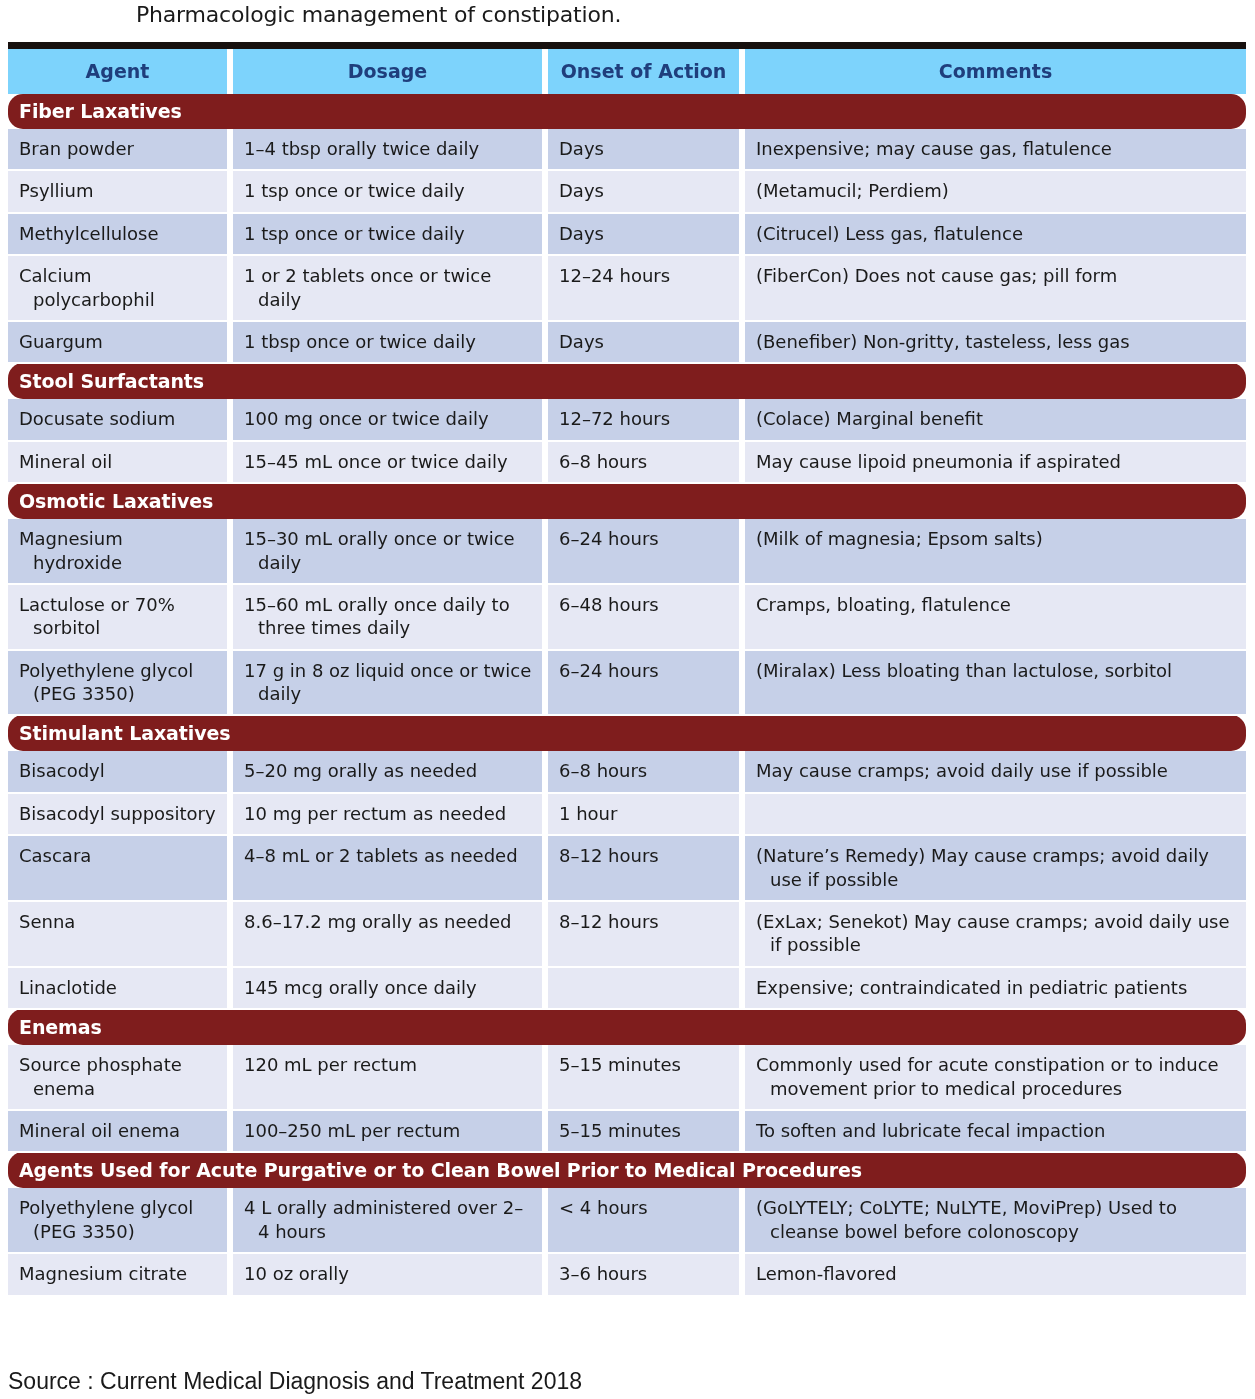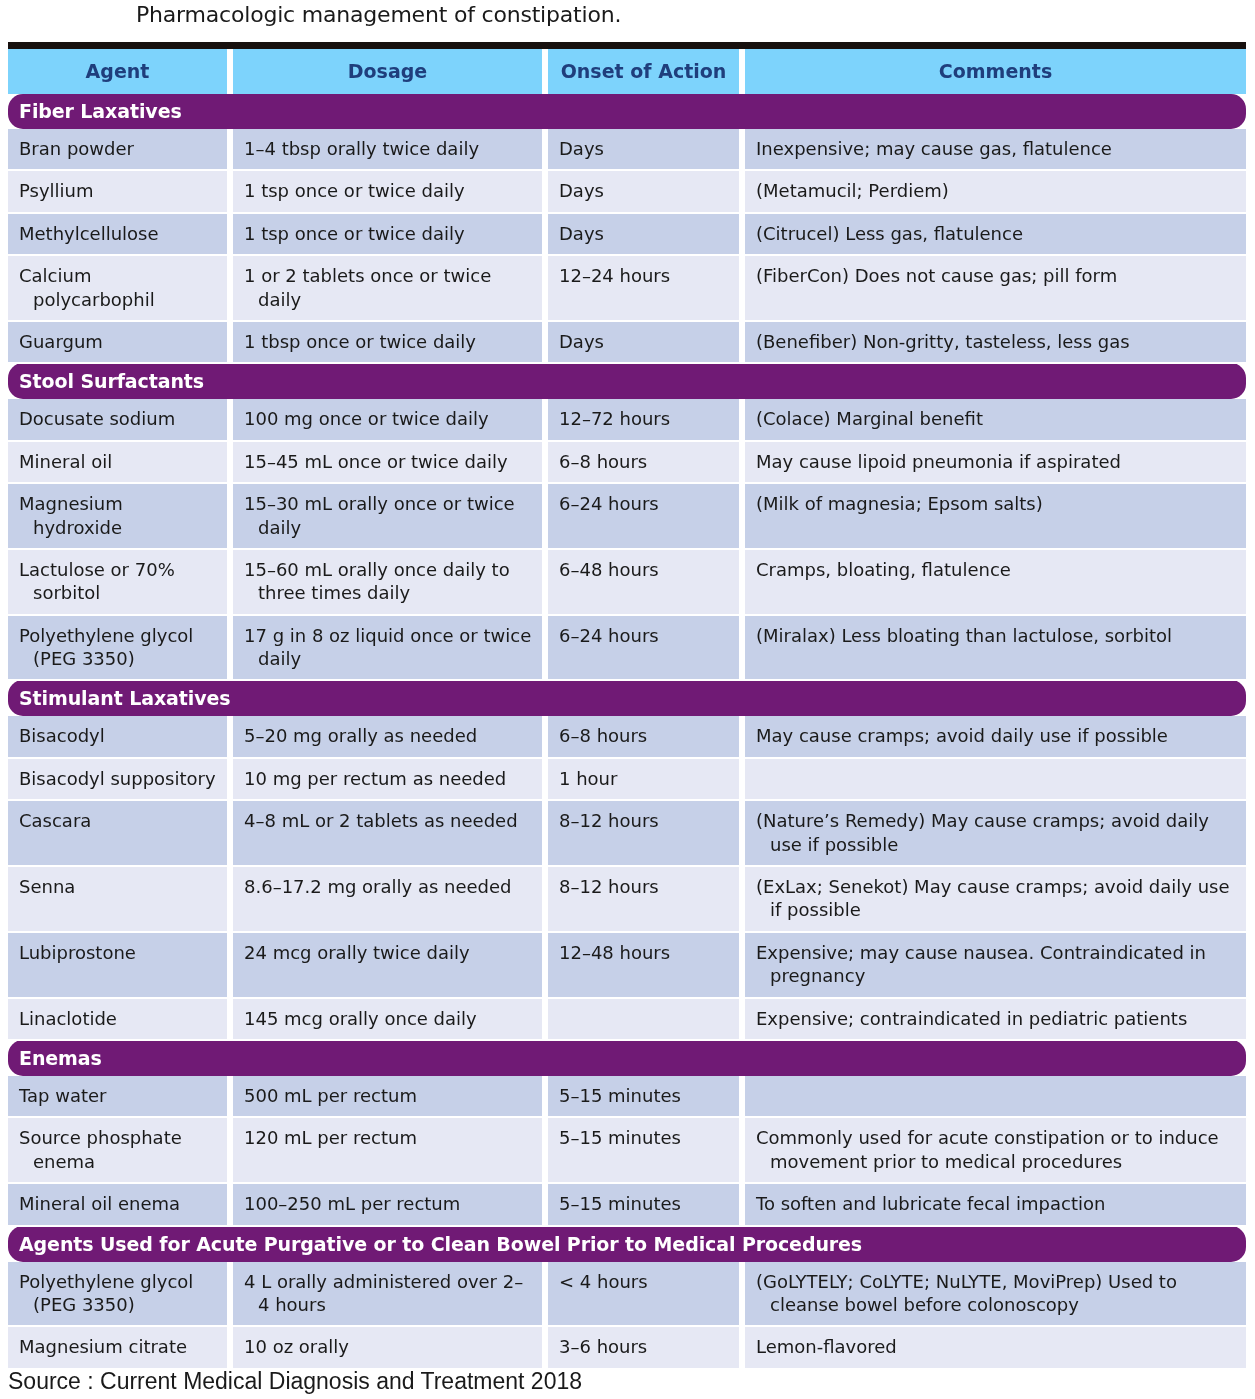--- a/index.html
+++ b/index.html
@@ -74,21 +74,21 @@
     text-align: center;
     height: 45px;
     line-height: 45px;
     border-right: 6px solid #ffffff;
     white-space: nowrap;
   }
   tr.hdr th:last-child { border-right: none; }
 
   
   tr.section td {
-    background: #701a75;
+    background: #7f1d1d;
     color: #ffffff;
     font-family: "DejaVu Sans", sans-serif;
     font-size: 19px;
     font-weight: bold;
     padding: 6px 0 7px 11px;
     letter-spacing: -0.1px;
     white-space: nowrap;
     border-radius: 15px;
   }
 
@@ -188,20 +188,23 @@
             <td>100 mg once or twice daily</td>
             <td>12–72 hours</td>
             <td>(Colace) Marginal benefit</td>
           </tr>
           <tr class="data even">
             <td>Mineral oil</td>
             <td>15–45 mL once or twice daily</td>
             <td>6–8 hours</td>
             <td>May cause lipoid pneumonia if aspirated</td>
           </tr>
+          <tr class="section">
+            <td colspan="4">Osmotic Laxatives</td>
+          </tr>
           <tr class="data odd">
             <td>Magnesium hydroxide</td>
             <td>15–30 mL orally once or twice daily</td>
             <td>6–24 hours</td>
             <td>(Milk of magnesia; Epsom salts)</td>
           </tr>
           <tr class="data even">
             <td>Lactulose or 70% sorbitol</td>
             <td>15–60 mL orally once daily to three times daily</td>
             <td>6–48 hours</td>
@@ -233,41 +236,29 @@
             <td>4–8 mL or 2 tablets as needed</td>
             <td>8–12 hours</td>
             <td>(Nature’s Remedy) May cause cramps; avoid daily use if possible</td>
           </tr>
           <tr class="data even">
             <td>Senna</td>
             <td>8.6–17.2 mg orally as needed</td>
             <td>8–12 hours</td>
             <td>(ExLax; Senekot) May cause cramps; avoid daily use if possible</td>
           </tr>
-          <tr class="data odd">
-            <td>Lubiprostone</td>
-            <td>24 mcg orally twice daily</td>
-            <td>12–48 hours</td>
-            <td>Expensive; may cause nausea. Contraindicated in pregnancy</td>
-          </tr>
           <tr class="data even">
             <td>Linaclotide</td>
             <td>145 mcg orally once daily</td>
             <td class="empty">&nbsp;</td>
             <td>Expensive; contraindicated in pediatric patients</td>
           </tr>
           <tr class="section">
             <td colspan="4">Enemas</td>
           </tr>
-          <tr class="data odd">
-            <td>Tap water</td>
-            <td>500 mL per rectum</td>
-            <td>5–15 minutes</td>
-            <td class="empty">&nbsp;</td>
-          </tr>
           <tr class="data even">
             <td>Source phosphate enema</td>
             <td>120 mL per rectum</td>
             <td>5–15 minutes</td>
             <td>Commonly used for acute constipation or to induce movement prior to medical procedures</td>
           </tr>
           <tr class="data odd">
             <td>Mineral oil enema</td>
             <td>100–250 mL per rectum</td>
             <td>5–15 minutes</td>

